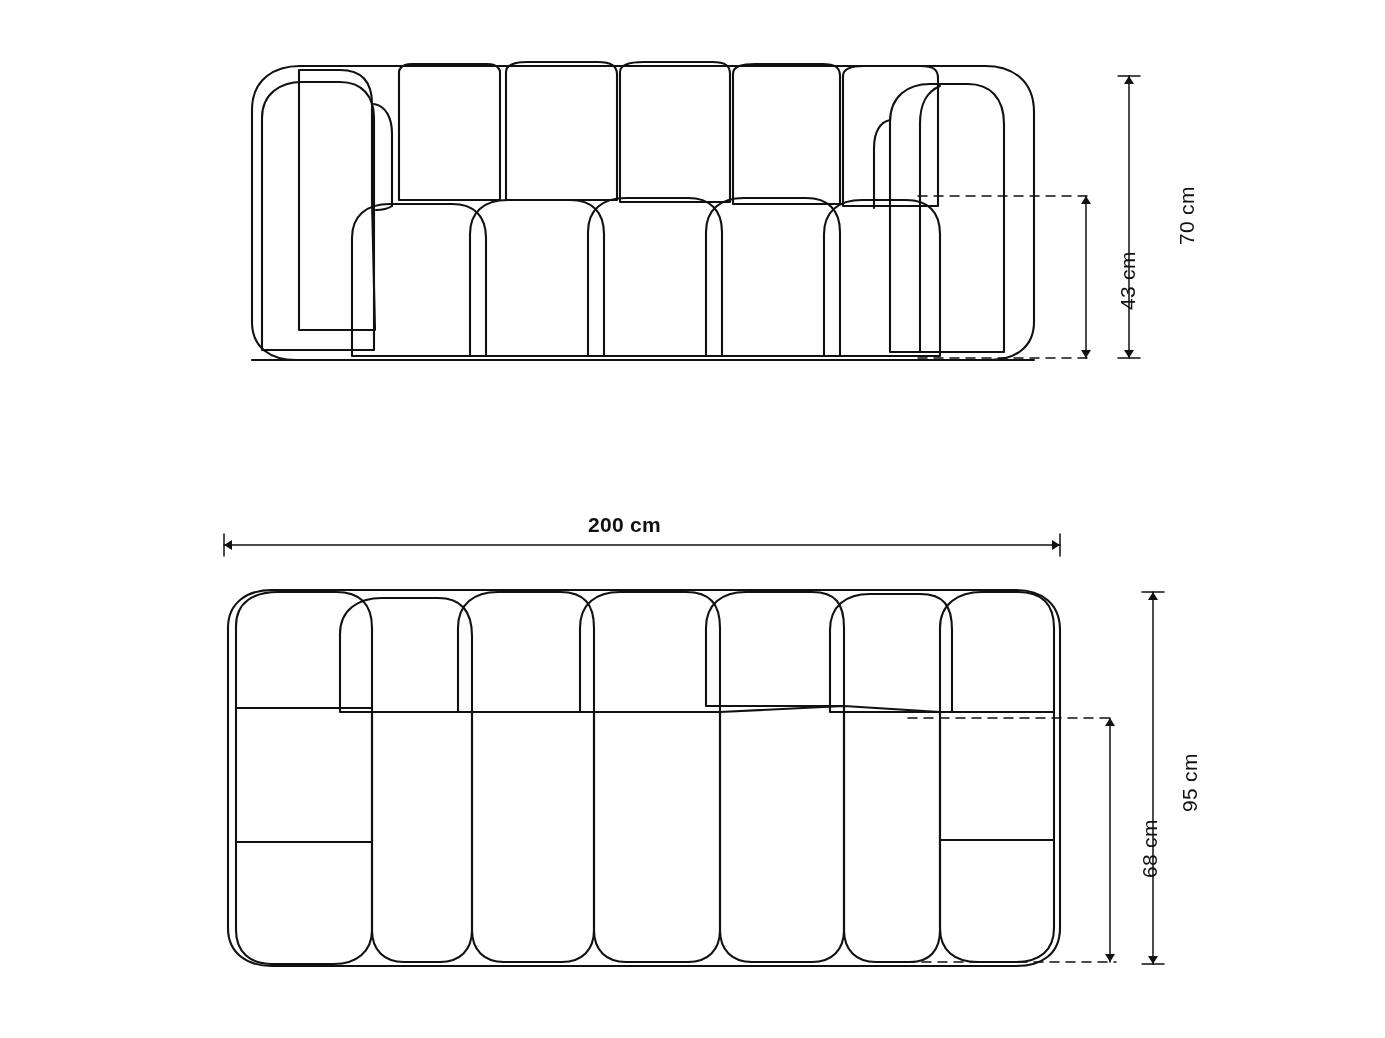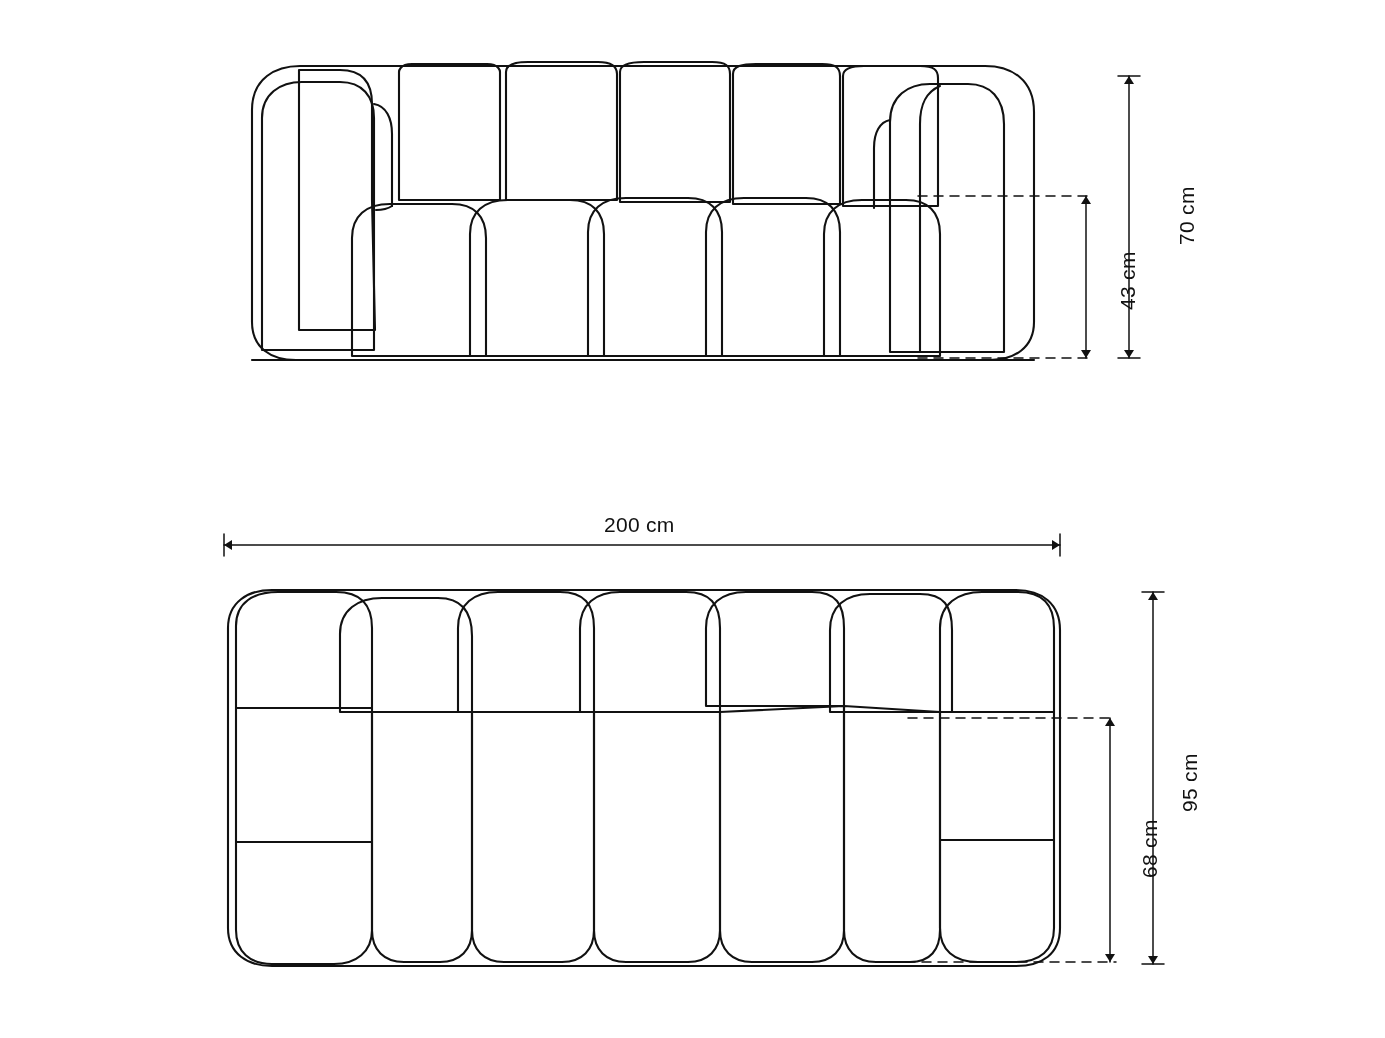--- a/index.html
+++ b/index.html
@@ -284,19 +284,19 @@
         <path d="M 890 962 L 1116 962"></path>
       </g>
 
     </g>
   </svg>
 
   <div class="dim-label vert" style="left:1175px; top:245px;">70 cm</div>
 
   <div class="dim-label vert" style="left:1116px; top:310px;">43 cm</div>
 
-  <div class="dim-label" style="left:604px; top:513px;">200 cm</div>
+  <div class="dim-label" style="left:588px; top:513px;font-weight:bold;">200 cm</div>
 
   <div class="dim-label vert" style="left:1178px; top:812px;">95 cm</div>
 
   <div class="dim-label vert" style="left:1138px; top:878px;">68 cm</div>
 
 </div>
 
 </body></html>

